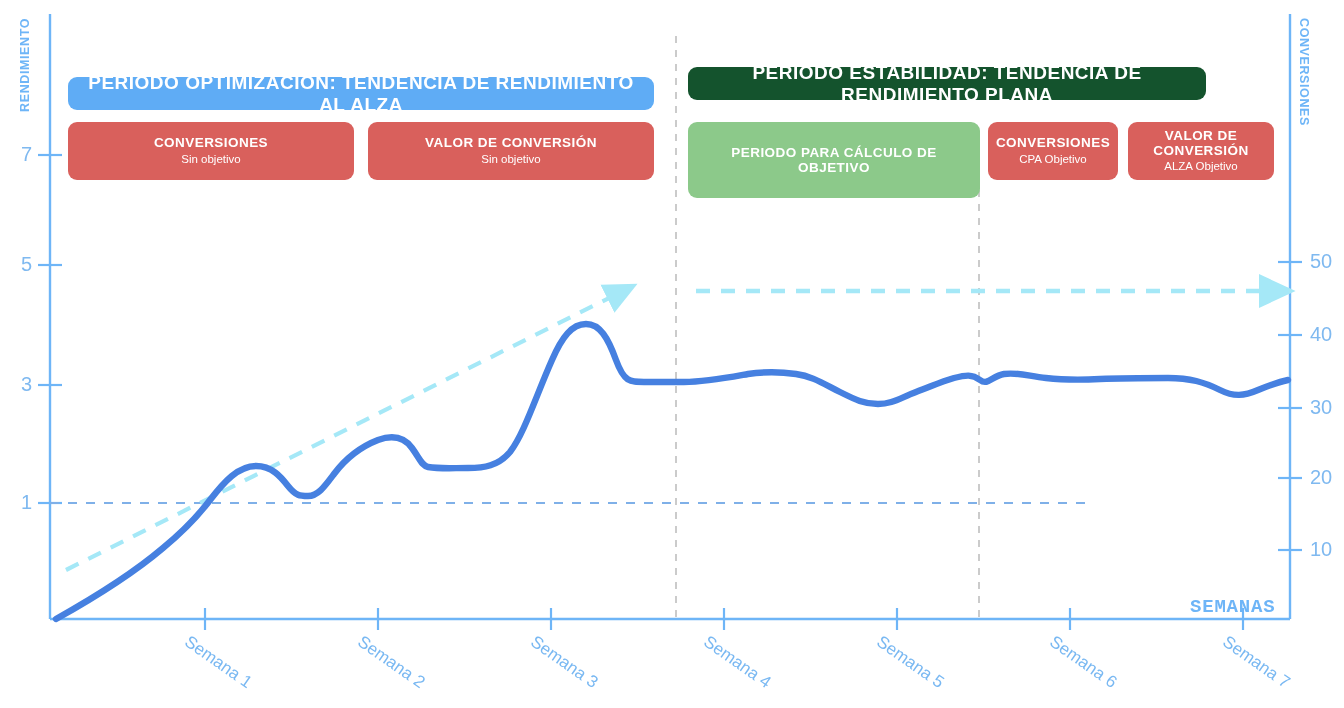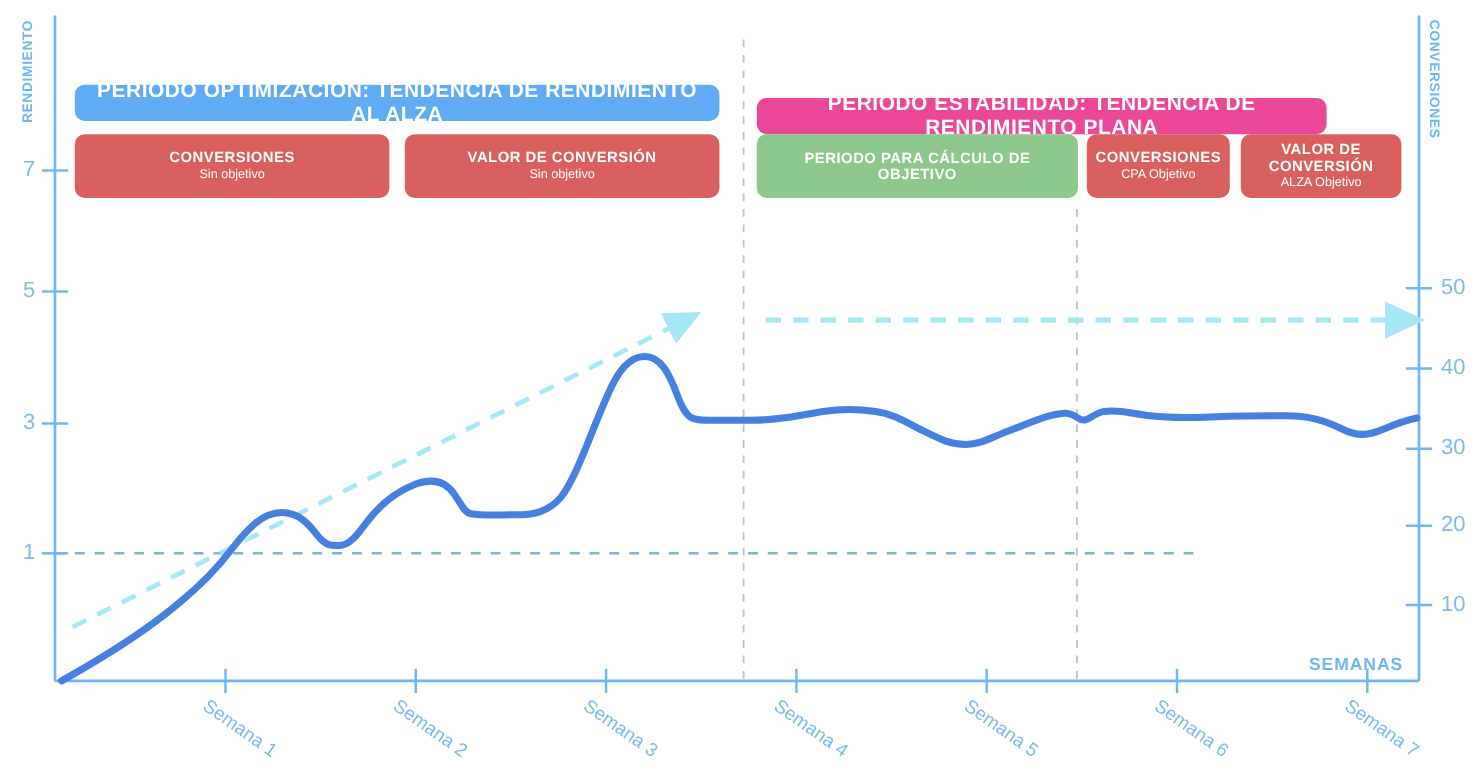--- a/index.html
+++ b/index.html
@@ -41,22 +41,23 @@
     transform-origin: center;
   }
   .axis-title.vertical-right {
     left: 1297px;
     top: 18px;
     writing-mode: vertical-rl;
   }
   .axis-title.x-title {
     left: 1190px;
     top: 596px;
-    font-size: 16px;
+    font-size: 19px;
     letter-spacing: 0.8px;
+    font-family: Liberation Mono, monospace;
   }
   
   .tick-label {
     position: absolute;
     color: #7FB9F0;
     font-size: 20px;
     font-family: "Liberation Sans", sans-serif;
     white-space: nowrap;
   }
   .tick-label.left {
@@ -210,35 +211,35 @@
   <div class="x-tick-label" style="left:538px; top:632px;">Semana 3</div>
   <div class="x-tick-label" style="left:711px; top:632px;">Semana 4</div>
   <div class="x-tick-label" style="left:884px; top:632px;">Semana 5</div>
   <div class="x-tick-label" style="left:1057px; top:632px;">Semana 6</div>
   <div class="x-tick-label" style="left:1230px; top:632px;">Semana 7</div>
 
   <div class="badge header-band" style="left:68px; top:77px; width:586px; height:33px; background:#5FACF5;">
     <span class="badge-title">PERIODO OPTIMIZACIÓN: TENDENCIA DE RENDIMIENTO AL ALZA</span>
   </div>
 
-  <div class="badge header-band" style="left:688px; top:89px; width:518px; height:33px; background:#ec4899;">
+  <div class="badge header-band" style="left:688px; top:67px; width:518px; height:33px; background:#14532d;">
     <span class="badge-title">PERIODO ESTABILIDAD: TENDENCIA DE RENDIMIENTO PLANA</span>
   </div>
 
   <div class="badge" style="left:68px; top:122px; width:286px; height:58px; background:#D9605C;">
     <span class="badge-title">CONVERSIONES</span>
     <span class="badge-sub">Sin objetivo</span>
   </div>
 
   <div class="badge" style="left:368px; top:122px; width:286px; height:58px; background:#D9605C;">
     <span class="badge-title">VALOR DE CONVERSIÓN</span>
     <span class="badge-sub">Sin objetivo</span>
   </div>
 
-  <div class="badge" style="left:688px; top:122px; width:292px; height:58px; background:#8CC98A;">
+  <div class="badge" style="left:688px; top:122px; width:292px; height:76px; background:#8CC98A;">
     <span class="badge-title">PERIODO PARA CÁLCULO DE OBJETIVO</span>
   </div>
 
   <div class="badge" style="left:988px; top:122px; width:130px; height:58px; background:#D9605C;">
     <span class="badge-title">CONVERSIONES</span>
     <span class="badge-sub">CPA Objetivo</span>
   </div>
 
   <div class="badge" style="left:1128px; top:122px; width:146px; height:58px; background:#D9605C;">
     <span class="badge-title">VALOR DE CONVERSIÓN</span>

